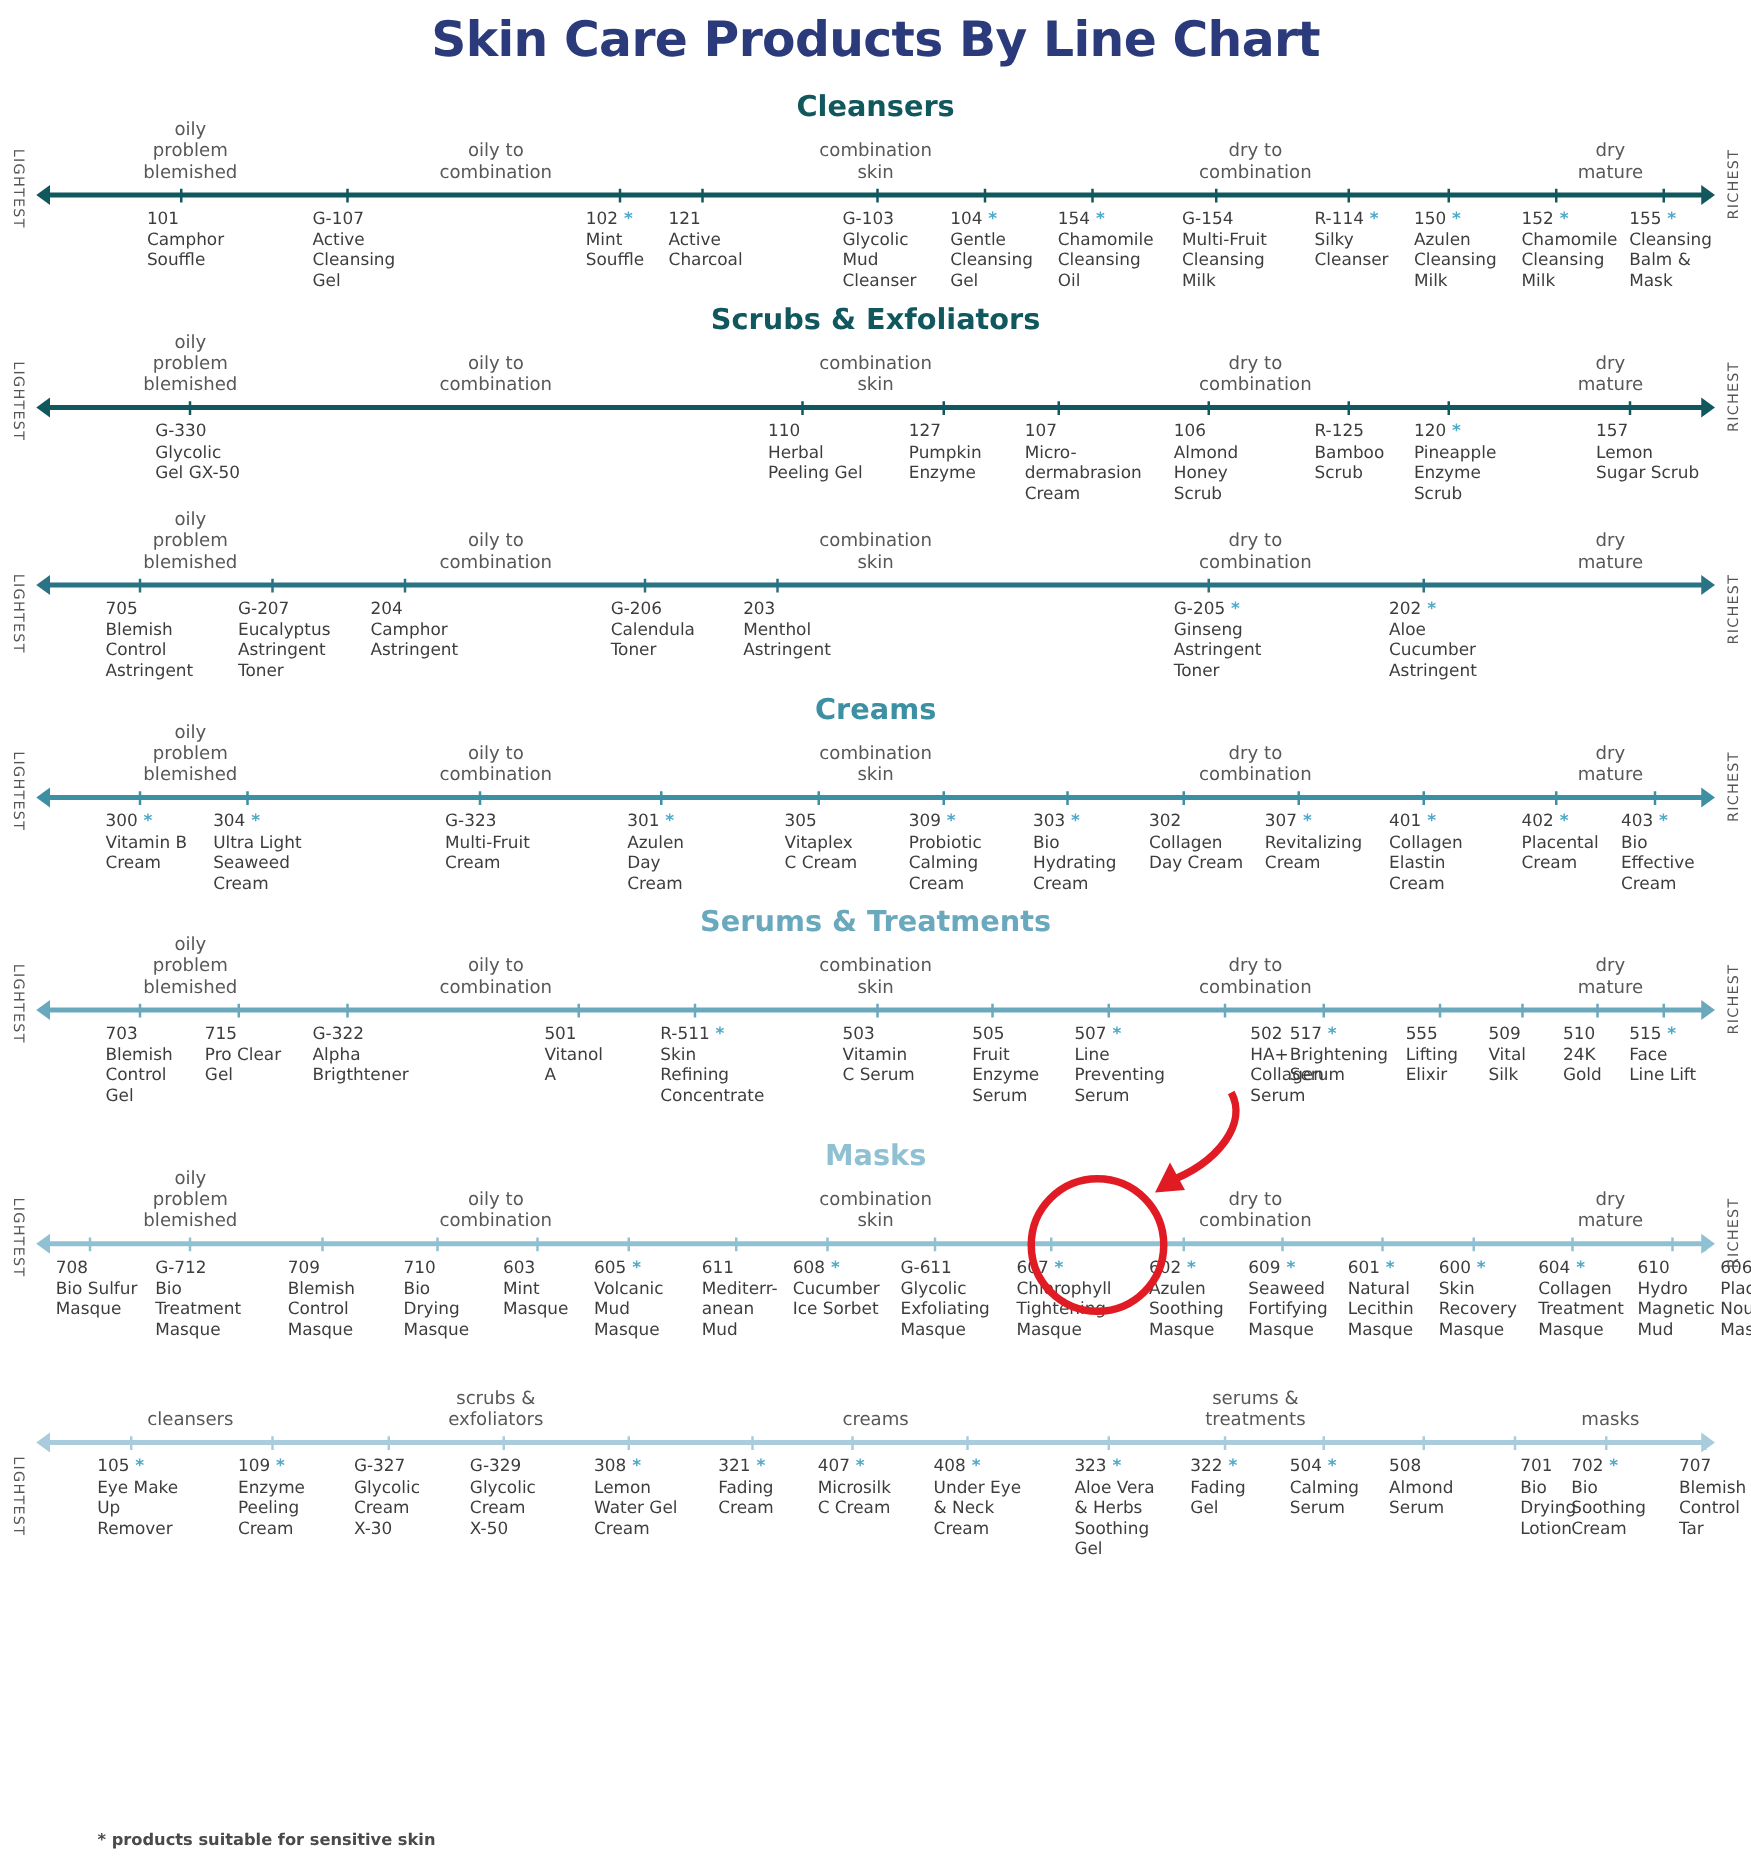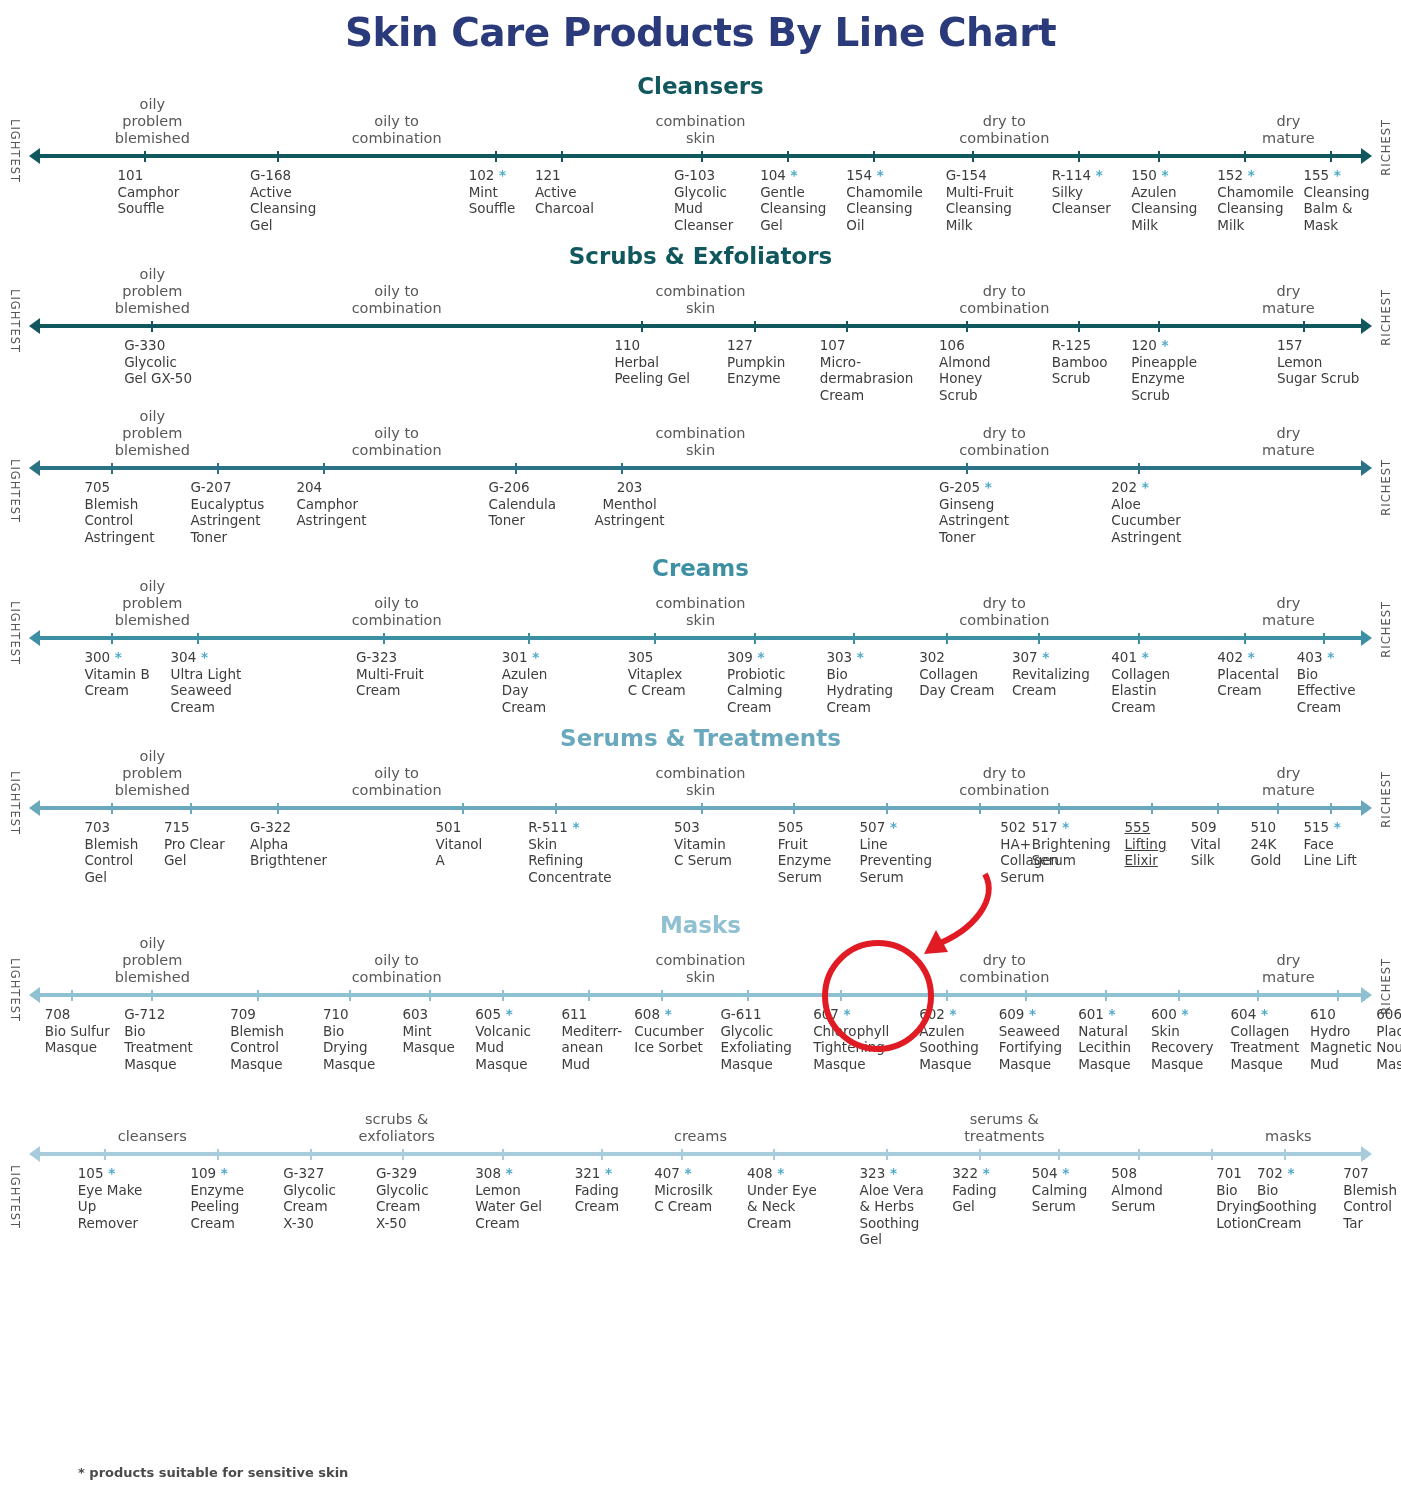--- a/index.html
+++ b/index.html
@@ -155,21 +155,21 @@
         <div class="tick" style="left: 63%; background: rgb(17, 88, 94);"></div>
         <div class="tick" style="left: 70.5%; background: rgb(17, 88, 94);"></div>
         <div class="tick" style="left: 78.5%; background: rgb(17, 88, 94);"></div>
         <div class="tick" style="left: 84.5%; background: rgb(17, 88, 94);"></div>
         <div class="tick" style="left: 91%; background: rgb(17, 88, 94);"></div>
         <div class="tick" style="left: 97.5%; background: rgb(17, 88, 94);"></div>
       </div>
       <div class="labels-row" style="height: 78px;">
         <div class="plabel" style="left: 6%;"><span class="code">101</span><div style="white-space: pre-line;">Camphor
 Souffle</div></div>
-        <div class="plabel" style="left: 16%;"><span class="code">G-168</span><div style="white-space: pre-line;">Active
+        <div class="plabel" style="left: 16%;"><span class="code">G-107</span><div style="white-space: pre-line;">Active
 Cleansing
 Gel</div></div>
         <div class="plabel" style="left: 32.5%;"><span class="code">102</span><span class="star"> *</span><div style="white-space: pre-line;">Mint
 Souffle</div></div>
         <div class="plabel" style="left: 37.5%;"><span class="code">121</span><div style="white-space: pre-line;">Active
 Charcoal</div></div>
         <div class="plabel" style="left: 48%;"><span class="code">G-103</span><div style="white-space: pre-line;">Glycolic
 Mud
 Cleanser</div></div>
         <div class="plabel" style="left: 54.5%;"><span class="code">104</span><span class="star"> *</span><div style="white-space: pre-line;">Gentle
@@ -278,21 +278,21 @@
         <div class="plabel" style="left: 3.5%;"><span class="code">705</span><div style="white-space: pre-line;">Blemish
 Control
 Astringent</div></div>
         <div class="plabel" style="left: 11.5%;"><span class="code">G-207</span><div style="white-space: pre-line;">Eucalyptus
 Astringent
 Toner</div></div>
         <div class="plabel" style="left: 19.5%;"><span class="code">204</span><div style="white-space: pre-line;">Camphor
 Astringent</div></div>
         <div class="plabel" style="left: 34%;"><span class="code">G-206</span><div style="white-space: pre-line;">Calendula
 Toner</div></div>
-        <div class="plabel" style="left: 42%; text-align: center;"><span class="code">203</span><div style="white-space: pre-line;">Menthol
+        <div class="plabel" style="left: 42%;"><span class="code">203</span><div style="white-space: pre-line;">Menthol
 Astringent</div></div>
         <div class="plabel" style="left: 68%;"><span class="code">G-205</span><span class="star"> *</span><div style="white-space: pre-line;">Ginseng
 Astringent
 Toner</div></div>
         <div class="plabel" style="left: 81%;"><span class="code">202</span><span class="star"> *</span><div style="white-space: pre-line;">Aloe
 Cucumber
 Astringent</div></div>
       </div>
       <div class="side-label side-left" style="top: 46px;">LIGHTEST</div>
       <div class="side-label side-right" style="top: 46px;">RICHEST</div>
@@ -417,21 +417,21 @@
 Enzyme
 Serum</div></div>
         <div class="plabel" style="left: 62%;"><span class="code">507</span><span class="star"> *</span><div style="white-space: pre-line;">Line
 Preventing
 Serum</div></div>
         <div class="plabel" style="left: 69%; margin-left: 48px;"><span class="code">502</span><div style="white-space: pre-line;">HA+
 Collagen
 Serum</div></div>
         <div class="plabel" style="left: 75%;"><span class="code">517</span><span class="star"> *</span><div style="white-space: pre-line;">Brightening
 Serum</div></div>
-        <div class="plabel" style="left: 82%; text-decoration: underline;"><span class="code">555</span><div style="white-space: pre-line;">Lifting
+        <div class="plabel" style="left: 82%;"><span class="code">555</span><div style="white-space: pre-line;">Lifting
 Elixir</div></div>
         <div class="plabel" style="left: 87%;"><span class="code">509</span><div style="white-space: pre-line;">Vital
 Silk</div></div>
         <div class="plabel" style="left: 91.5%;"><span class="code">510</span><div style="white-space: pre-line;">24K
 Gold</div></div>
         <div class="plabel" style="left: 95.5%;"><span class="code">515</span><span class="star"> *</span><div style="white-space: pre-line;">Face
 Line Lift</div></div>
       </div>
       <div class="side-label side-left" style="top: 46px;">LIGHTEST</div>
       <div class="side-label side-right" style="top: 46px;">RICHEST</div>

